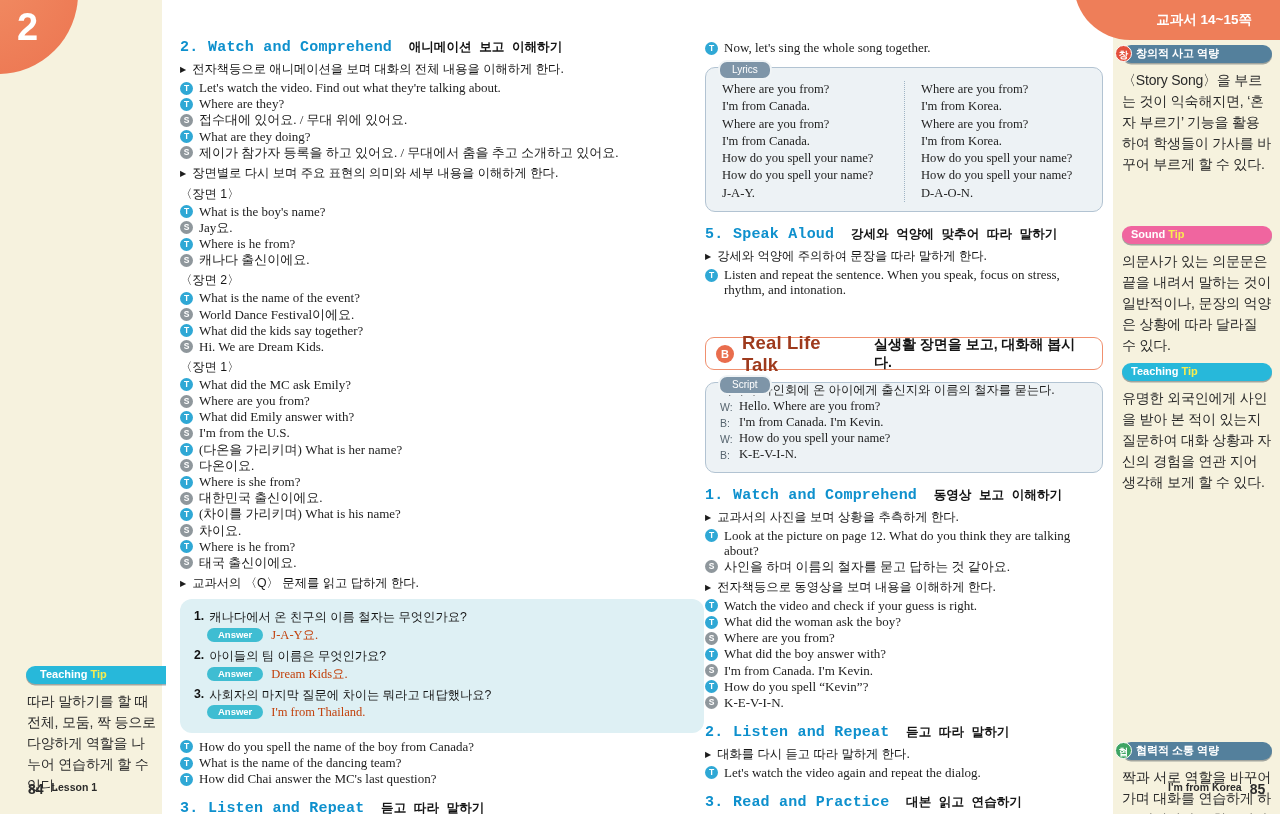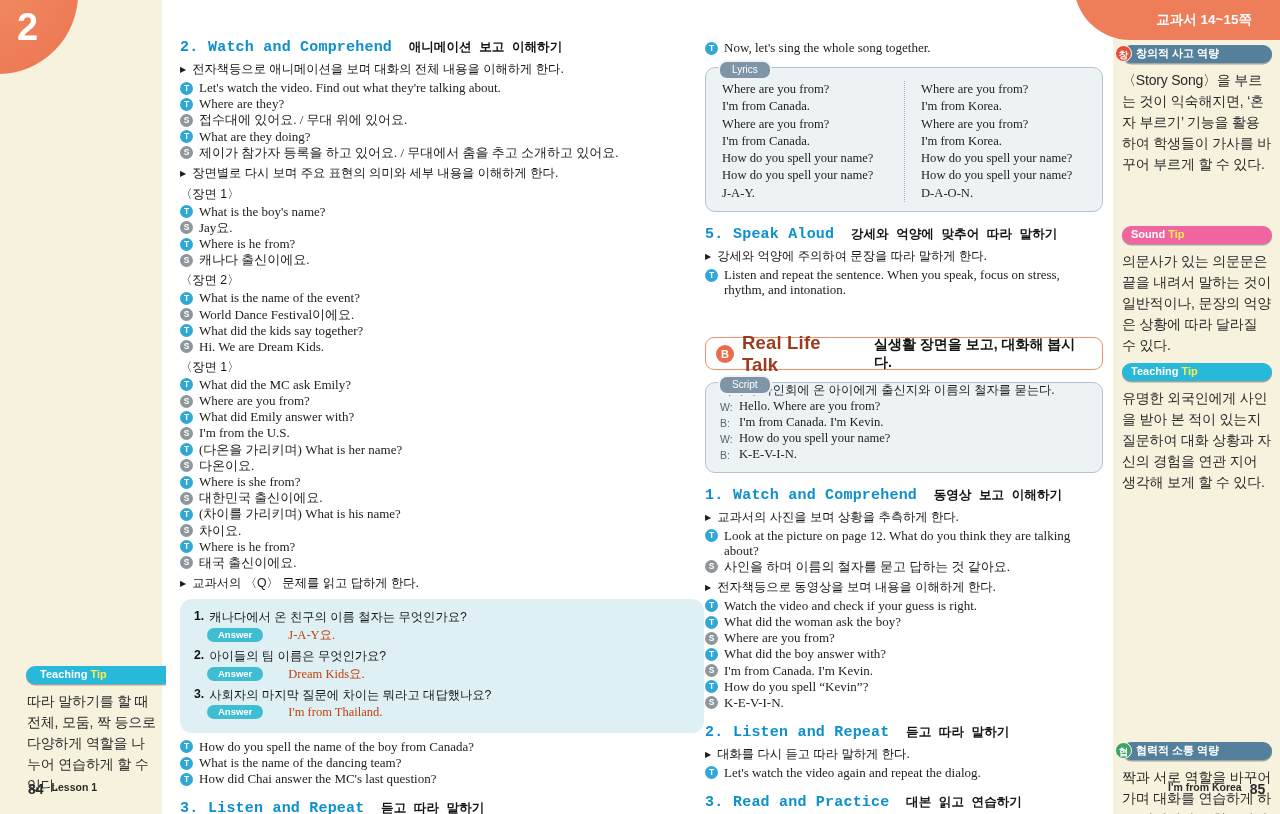--- a/index.html
+++ b/index.html
@@ -42,21 +42,21 @@
   .ln.arrow .tx, .ln.scene .tx { font-family:"Liberation Sans",sans-serif; font-size:12.3px; color:#161616; }
   .ln.arrow { margin-top:6px; margin-bottom:3px; }
   .ln.scene { margin-top:6px; margin-bottom:2px;align-items:center; }
 
   
   .qbox { background:#def0f4; border-radius:12px; padding:10px 14px 9px; margin:8px 0 6px; }
   .qitem { margin-bottom:4px; }
   .qrow { display:flex; gap:5px; }
   .qnum { font-weight:bold; font-size:12.3px; color:#111; }
   .qtext { font-size:12.3px; color:#161616; line-height:16px; }
-  .arow { display:flex; gap:25px; align-items:center; padding-left:13px; margin:2px 0 3px; }
+  .arow { display:flex; gap:8px; align-items:center; padding-left:13px; margin:2px 0 3px; }
   .apill { background:#3fbdd2; color:#fff; font-size:9.5px; font-weight:bold; border-radius:9px;
            padding:1px 11px 2px; }
   .atext { font-family:"Liberation Serif",serif; font-size:12.5px; color:#c2410c; }
 
   
   .fbox { position:relative; background:#edf2f5; border:1px solid #b2c3d2; border-radius:10px;
           margin-top:12px; }
   .ftab { position:absolute; top:-8px; left:12px; background:#7e95a8; color:#fff; font-size:10px;
           font-weight:normal; border-radius:9px; padding:2px 12px 3px; border:2px solid #f0f4f6; }
   .lyrics-cols { display:flex; padding:13px 0 9px; }

